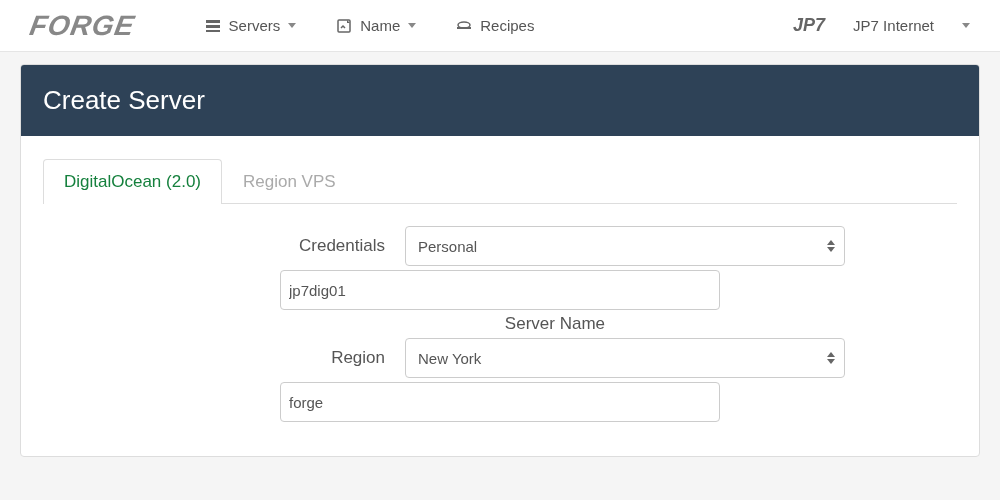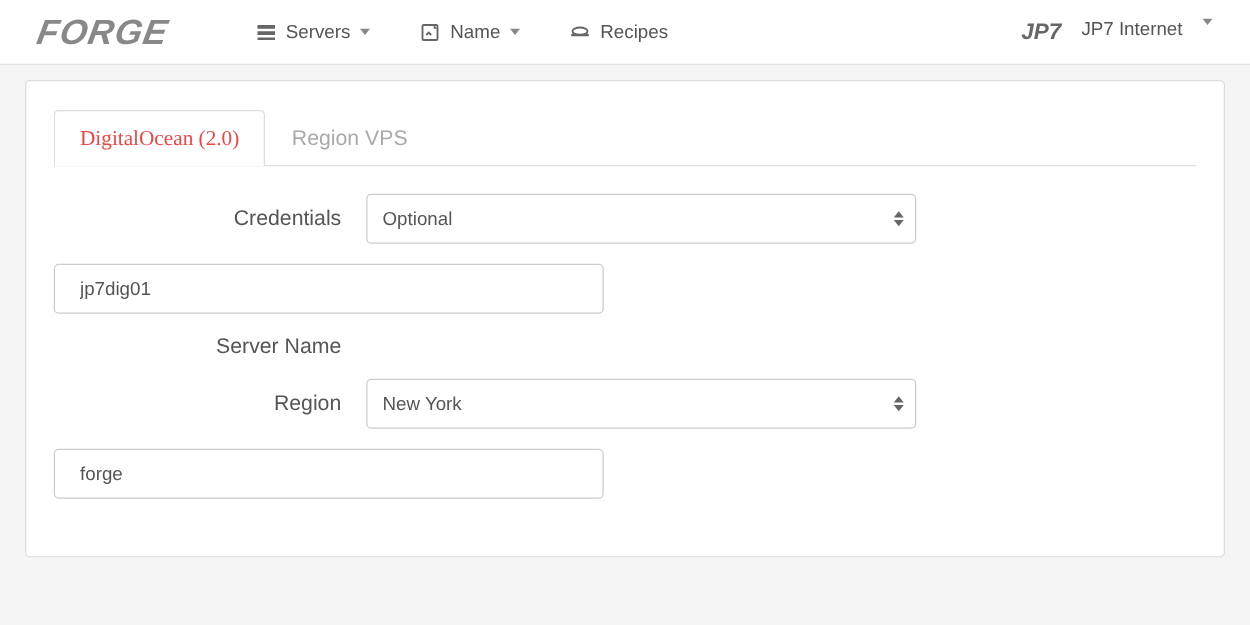--- a/index.html
+++ b/index.html
@@ -2,35 +2,35 @@
 <html><head>
 <meta charset="utf-8">
 <style>
 * { box-sizing: border-box; margin: 0; padding: 0; }
 body { font-family: "Helvetica Neue", Helvetica, Arial, sans-serif; font-size: 14px; color: #555; background: #f5f5f5; }
 .topbar { background: #fff; height: 52px; border-bottom: 1px solid #e5e5e5; display: flex; align-items: center; padding: 0 30px; }
 .logo { font-family: Arial Black, Arial, sans-serif; font-weight: 900; font-style: italic; font-size: 28px; color: #888; letter-spacing: 1px; margin-right: 70px; transform: skewX(-10deg); }
 .nav { display: flex; gap: 40px; align-items: center; }
 .nav-item { display: flex; align-items: center; gap: 8px; color: #555; cursor: pointer; font-size: 15px; text-align: center; }
 .spacer { flex: 1; }
-.account { display: flex; align-items: flex-start; gap: 16px; font-size: 15px; color: #555; cursor: pointer; }
+.account { display: flex; align-items: center; gap: 28px; font-size: 15px; color: #555; cursor: pointer; }
 .account-logo { font-family: Arial Black, Arial; font-style: italic; font-weight: 900; font-size: 18px; color: #666; }
 .caret { width: 0; height: 0; border-left: 4px solid transparent; border-right: 4px solid transparent; border-top: 5px solid #888; display: inline-block; }
 .icon { width: 16px; height: 16px; display: inline-flex; align-items: center; justify-content: center; color: #666; }
 .container { padding: 12px 20px 0 20px; }
 .panel { background: #fff; border: 1px solid #ddd; border-radius: 4px; overflow: hidden; }
 .panel-header { background: #2e4257; color: #fff; padding: 20px 22px; font-size: 26px; font-weight: 300; }
 .panel-body { padding: 22px 22px 30px 22px; }
 .tabs { border-bottom: 1px solid #ddd; display: flex; margin-bottom: 22px; }
 .tab { padding: 12px 20px; font-size: 17px; color: #aaa; cursor: pointer; position: relative; top: 1px; border: 1px solid transparent; border-bottom: none; border-radius: 4px 4px 0 0; }
-.tab.active { color: #ef4444; background: #fff; border-color: #ddd; font-family: Liberation Serif, serif; }
-.form-row { display: flex; align-items: center; margin-bottom: 16px; }
+.tab.active { color: #15803d; background: #fff; border-color: #ddd; }
+.form-row { display: flex; align-items: center; margin-bottom: 4px; justify-content: center; }
 .form-label { width: 250px; text-align: right; padding-right: 20px; font-size: 17px; color: #555; }
 .form-control { flex: 0 0 440px; }
-.input, .select { width: 100%; height: 40px; border: 1px solid #ccc; border-radius: 4px; padding: 0 20px; font-size: 15px; color: #555; background: #fff; font-family: inherit; }
+.input, .select { width: 100%; height: 40px; border: 1px solid #ccc; border-radius: 4px; padding: 0 8px; font-size: 15px; color: #555; background: #fff; font-family: inherit; }
 .select-wrap { position: relative; }
 .select-wrap .select-display { width: 100%; height: 40px; border: 1px solid #ccc; border-radius: 4px; padding: 0 30px 0 12px; font-size: 15px; color: #555; background: #fff; display: flex; align-items: center; cursor: pointer; }
 .select-arrows { position: absolute; right: 10px; top: 50%; transform: translateY(-50%); display: flex; flex-direction: column; gap: 2px; pointer-events: none; }
 .arrow-up { width: 0; height: 0; border-left: 4px solid transparent; border-right: 4px solid transparent; border-bottom: 5px solid #666; }
 .arrow-down { width: 0; height: 0; border-left: 4px solid transparent; border-right: 4px solid transparent; border-top: 5px solid #666; }
 </style>
 </head>
 <body>
 
 <div class="topbar">
@@ -71,31 +71,32 @@
   <div class="spacer"></div>
   <div class="account">
     <span class="account-logo">JP7</span>
     <span>JP7 Internet</span>
     <span class="caret"></span>
   </div>
 </div>
 
 <div class="container">
   <div class="panel">
+    <div class="panel-header">Create Server</div>
     <div class="panel-body">
       <div class="tabs">
         <div class="tab active">DigitalOcean (2.0)</div>
         <div class="tab">Region VPS</div>
       </div>
 
       <div class="form-row">
         <div class="form-label">Credentials</div>
         <div class="form-control">
           <div class="select-wrap">
-            <div class="select-display">Optional</div>
+            <div class="select-display">Personal</div>
             <div class="select-arrows">
                 <span class="arrow-up"></span>
                 <span class="arrow-down"></span>
               </div>
           </div>
         </div>
       </div>
 
       <div class="form-row">
         <div class="form-control">

